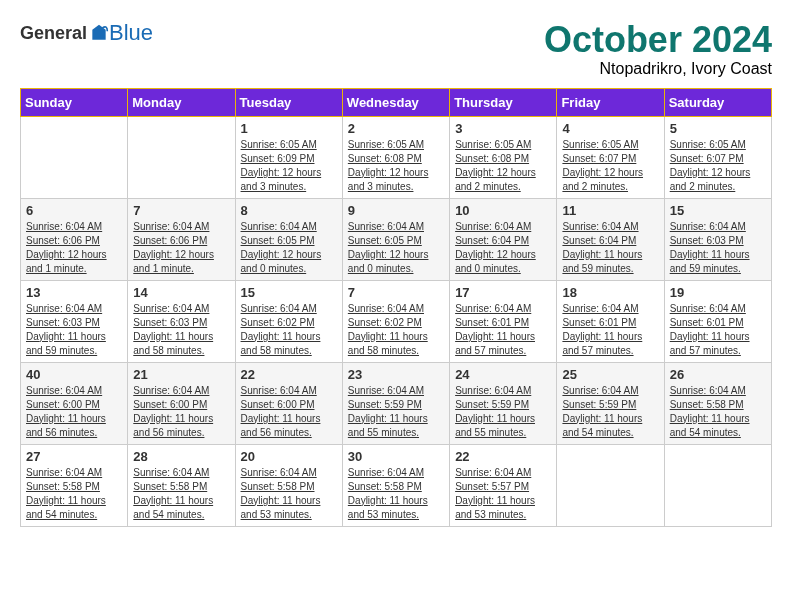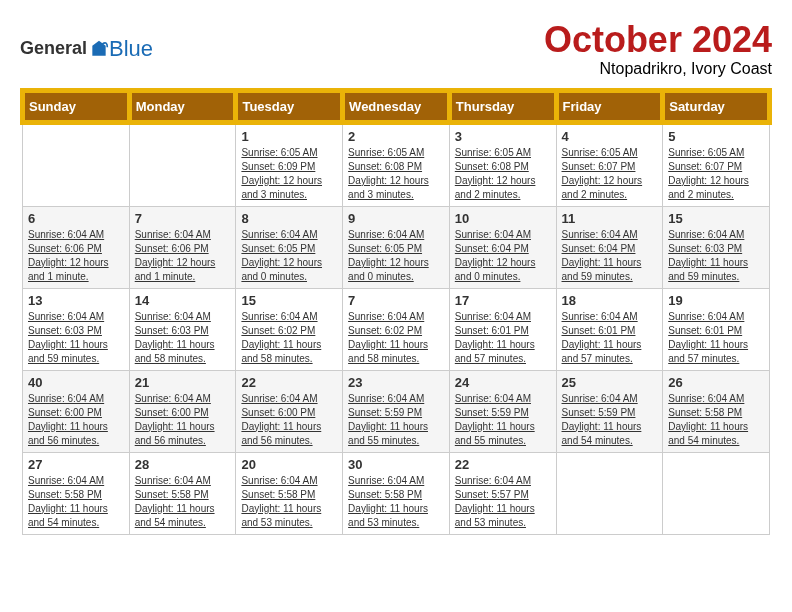--- a/index.html
+++ b/index.html
@@ -6,21 +6,21 @@
     body {
       font-family: Arial, sans-serif;
       background: #fff;
       width: 792px;
       min-height: 612px;
       padding: 20px;
     }
     .header {
       display: flex;
       justify-content: space-between;
-      align-items: center;
+      align-items: flex-start;
       margin-bottom: 10px;
       gap: 40px;
     }
     .logo {
       display: flex;
       flex-direction: column;
       align-items: flex-start;
     }
     .logo-text {
       display: flex;
@@ -40,38 +40,38 @@
       width: 20px;
       height: 20px;
       margin-left: 2px;
     }
     .title-block {
       text-align: right;
     }
     .month-title {
       font-size: 36px;
       font-weight: bold;
-      color: #b91c1c;
+      color: #0f766e;
       line-height: 1.1;
     }
     .location {
       font-size: 16px;
       color: #000000;
     }
     .calendar {
       width: 100%;
       border-collapse: collapse;
     }
     .calendar th {
-      background-color: #a16207;
+      background-color: #6d28d9;
       color: #fff;
       font-size: 13px;
       padding: 6px 4px;
       text-align: left;
-      border: 5px solid #eab308;
+      border: 1px solid #eab308;
     }
     .calendar td {
       vertical-align: top;
       border: 1px solid #ccc;
       padding: 4px 5px;
       width: calc(100% / 7);
       min-height: 80px;
       font-size: 10.5px;
       color: #333;
       background: #fff;

